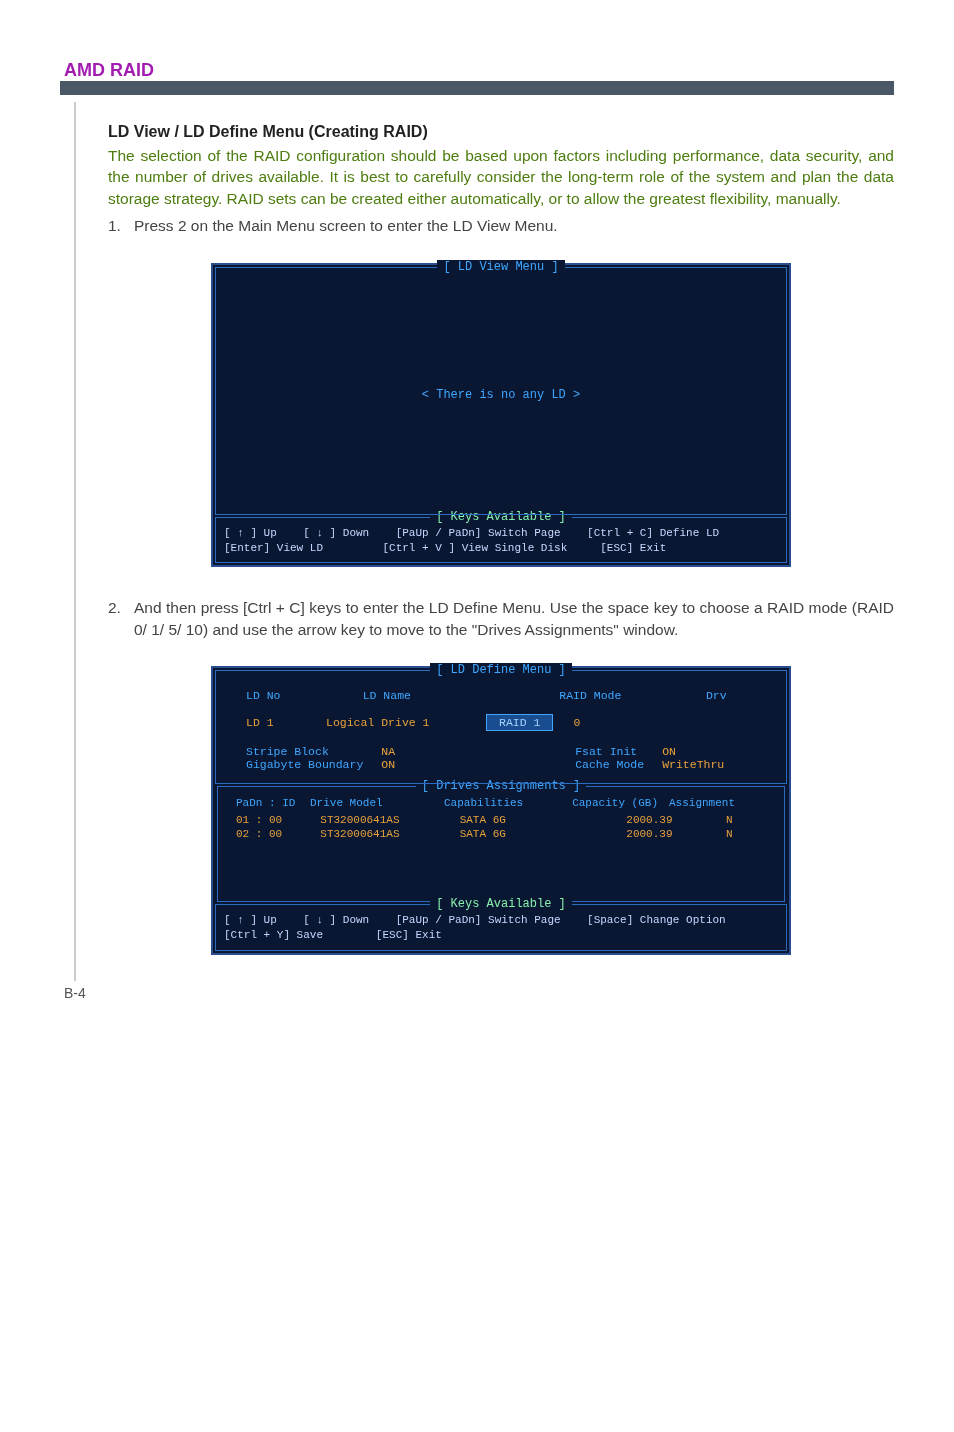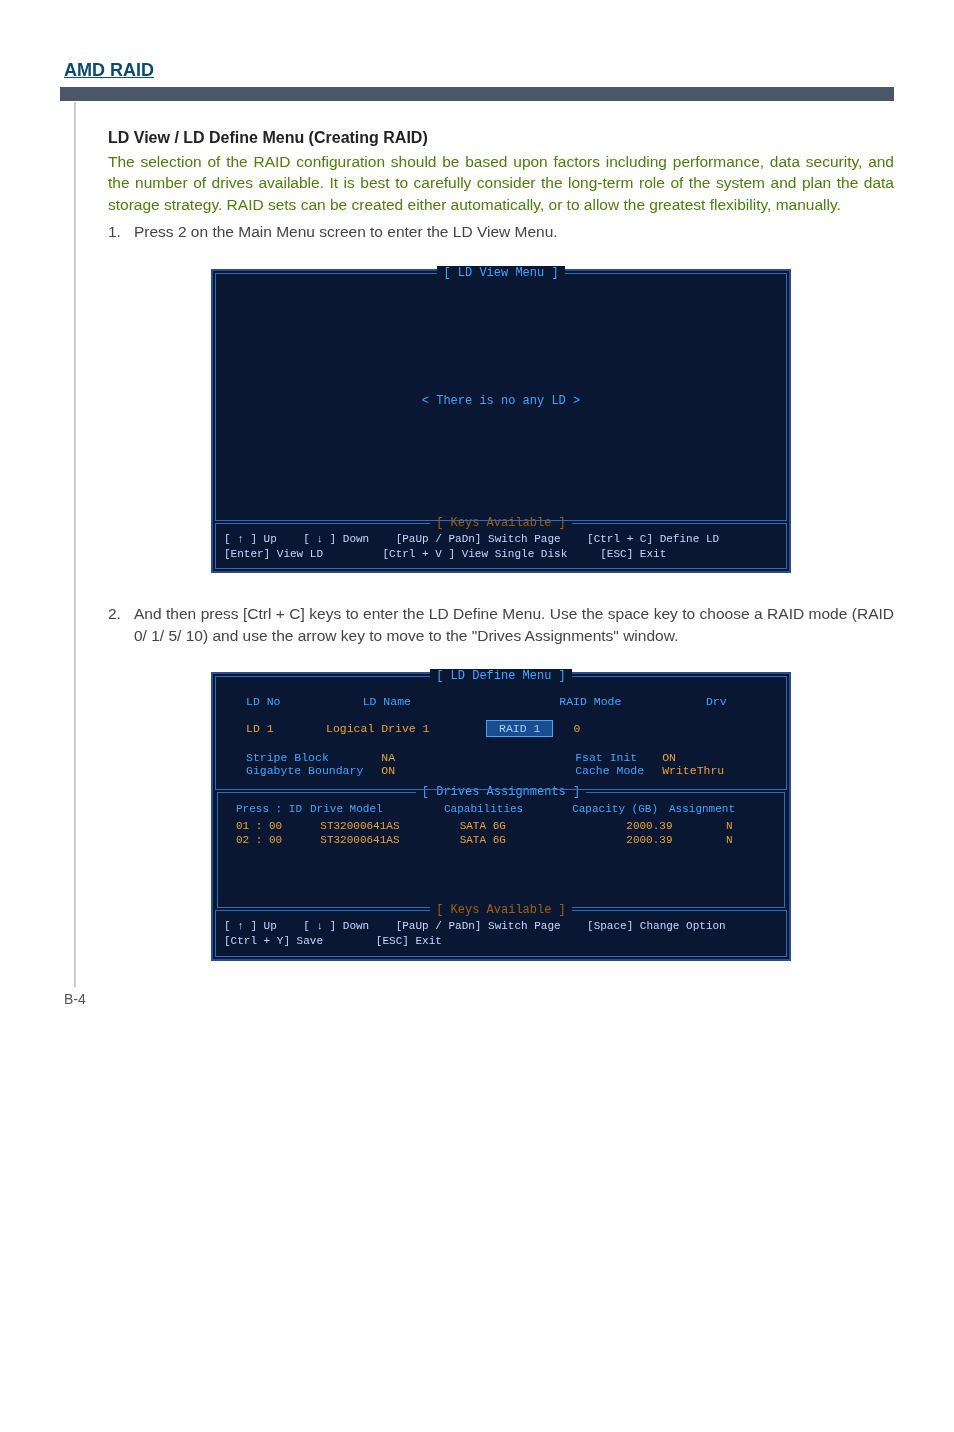--- a/index.html
+++ b/index.html
@@ -10,24 +10,22 @@
     margin: 0 auto;
     color: #333;
   }
   .page {
     padding: 60px 60px 40px 60px;
     position: relative;
   }
   .top-heading {
     font-size: 18px;
     font-weight: bold;
-    color: #0c4a6e;
-    margin-bottom: 6px;
+    color: #a21caf;
     padding-left: 4px;
-    text-decoration: underline;
   }
   .thick-bar {
     height: 14px;
     background: #4a5767;
     width: 100%;
     margin-bottom: 28px;
   }
   .side-line {
     position: absolute;
     left: 74px;
@@ -94,21 +92,21 @@
     padding: 4px 8px 6px 8px;
     color: #dfe7ff;
   }
   .bios-keys-title {
     text-align: center;
     margin-top: -12px;
     margin-bottom: 2px;
   }
   .bios-keys-title span {
     background: #0a1733;
-    color: #a16207;
+    color: #86efac;
     padding: 0 6px;
   }
   .key-line { white-space: pre; line-height: 1.4; color: #c7d6ff; font-size: 11px;}
   
   .bios2 .bios-inner { min-height: auto; }
   .bios2-headrow { display:flex; justify-content:space-between; padding: 6px 20px 2px 20px; color:#3fa7ff; font-size:11.5px;gap:39px;}
   .bios2-row2 { display:flex; padding: 10px 20px 4px 20px; color:#3fa7ff; font-size:11.5px; align-items:center; gap:20px;}
   .raid-sel { background:#1a4d8f; color:#9fd3ff; padding:1px 12px; border:1px solid #3fa7ff;}
   .bios2-row3 { display:flex; padding: 10px 20px 8px 20px; color:#3fa7ff; font-size:11.5px; gap:50px;}
   .bios2-col { display:flex; gap:18px; }
@@ -202,21 +200,21 @@
               <div>ON</div>
               <div>WriteThru</div>
             </div>
           </div>
         </div>
       </div>
 
       <div class="drives-box">
         <div class="drives-title"><span>[  Drives Assignments  ]</span></div>
         <div class="drive-head">
-          <span class="dc1">Press  : ID</span>
+          <span class="dc1">PaDn  : ID</span>
           <span class="dc2">Drive Model</span>
           <span class="dc3">Capabilities</span>
           <span class="dc4">Capacity (GB)</span>
           <span class="dc5">Assignment</span>
         </div>
         <div class="drive-row">
           <span class="dc1">01 : 00</span>
           <span class="dc2">ST32000641AS</span>
           <span class="dc3">SATA 6G</span>
           <span class="dc4">2000.39</span>

